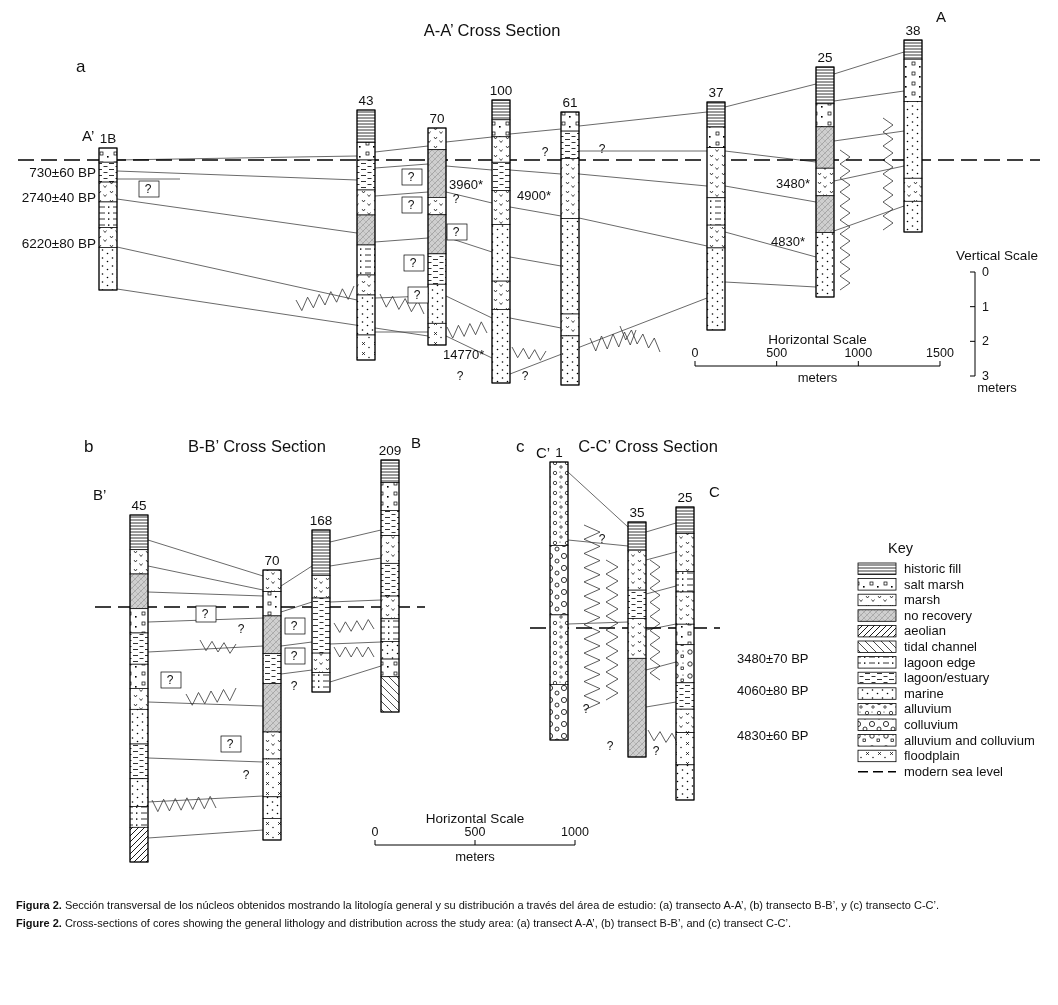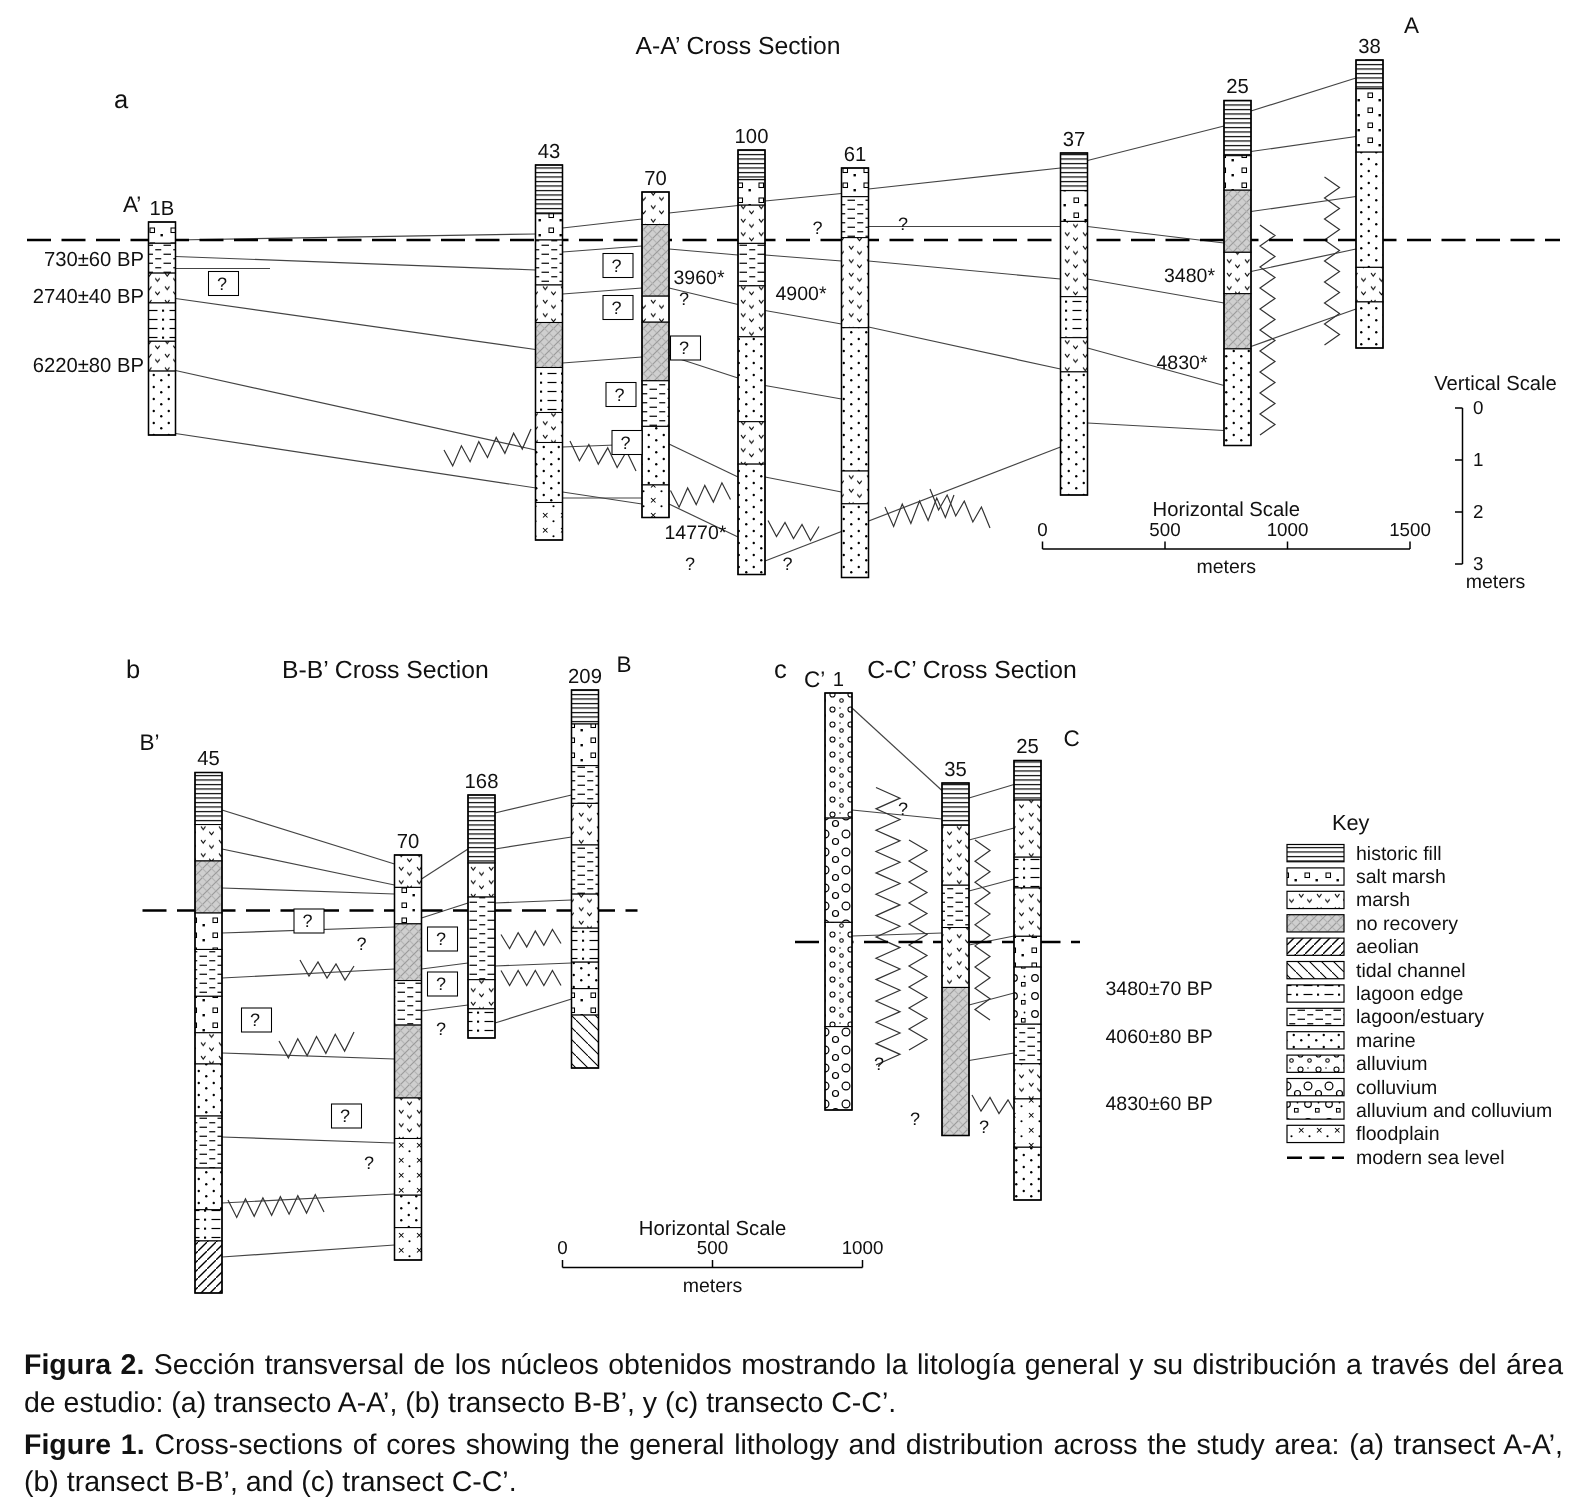--- a/index.html
+++ b/index.html
@@ -1,20 +1,20 @@
 <!DOCTYPE html>
 <html><head>
 <meta charset="utf-8">
 <style>
   html,body{margin:0;padding:0;background:#fff;}
   .page{position:relative;width:1058px;height:1005px;background:#fff;overflow:hidden;
         font-family:"Liberation Sans",sans-serif;color:#111;}
   .fig-svg{position:absolute;left:0;top:0;}
   .caption{position:absolute;left:16px;top:898px;width:1026px;}
-  .caption p{margin:0 0 3px 0;font-size:19px;line-height:1.32;text-align:justify;color:#111;}
+  .caption p{margin:0 0 3px 0;font-size:11px;line-height:1.32;text-align:justify;color:#111;}
   .caption .cap-label{font-weight:bold;}
 </style>
 </head>
 <body>
 
 <div class="page">
 
   <svg class="fig-svg" id="fig" width="1058" height="895" viewBox="0 0 1058 895">
     <defs>
       <pattern id="p-historic_fill" width="6" height="3" patternUnits="userSpaceOnUse">
@@ -463,16 +463,16 @@
         <text font-family="&quot;Liberation Sans&quot;, sans-serif" fill="#111" x="904" y="744.6" font-size="13">alluvium and colluvium</text>
         <rect x="858" y="750.2" width="38" height="11.5" fill="url(#p-floodplain)" stroke="#000" stroke-width="0.8"></rect>
         <text font-family="&quot;Liberation Sans&quot;, sans-serif" fill="#111" x="904" y="760.2" font-size="13">floodplain</text>
         <line x1="858" y1="771.8" x2="896" y2="771.8" stroke="#000" stroke-width="1.6" stroke-dasharray="10 5"></line>
         <text font-family="&quot;Liberation Sans&quot;, sans-serif" fill="#111" x="904" y="775.8" font-size="13">modern sea level</text>
       </g>
     </svg>
 
   <div class="caption">
     <p><span class="cap-label">Figura 2.</span><span> Sección transversal de los núcleos obtenidos mostrando la litología general y su distribución a través del área de estudio: (a) transecto A-A’, (b) transecto B-B’, y (c) transecto C-C’.</span></p>
-    <p><span class="cap-label">Figure 1.</span><span> Cross-sections of cores showing the general lithology and distribution across the study area: (a) transect A-A’, (b) transect B-B’, and (c) transect C-C’.</span></p>
+    <p><span class="cap-label">Figure 2.</span><span> Cross-sections of cores showing the general lithology and distribution across the study area: (a) transect A-A’, (b) transect B-B’, and (c) transect C-C’.</span></p>
   </div>
 
 </div>
 
 </body></html>

